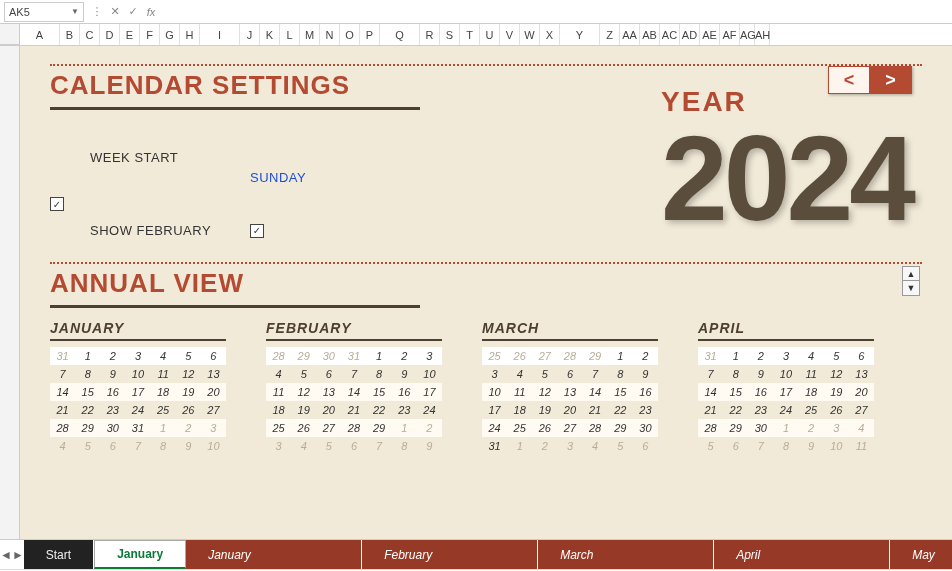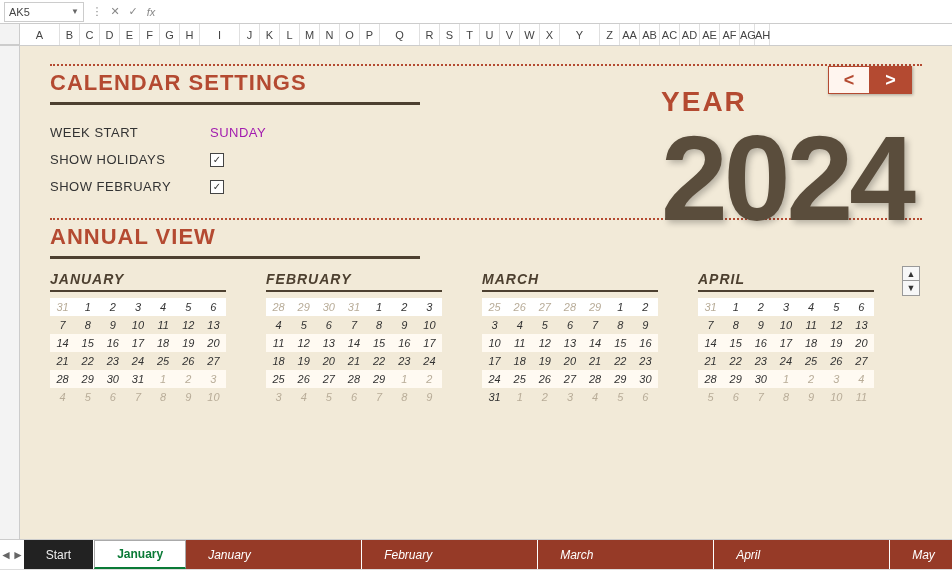--- a/index.html
+++ b/index.html
@@ -16,27 +16,27 @@
 .colhdr { display: flex; height: 22px; border-bottom: 1px solid #ccc; font-size: 11px; color: #444; background:#fff; }
 .rowcorner { width: 20px; border-right: 1px solid #ccc; border-bottom:1px solid #ccc; background:#f3f3f3; }
 .col { border-right: 1px solid #e0e0e0; text-align: center; line-height: 22px; flex:0 0 auto; }
 
 
 .sheet { display: flex; height: 493px; }
 .rowhdr { width: 20px; background: #f3f3f3; border-right: 1px solid #ccc; }
 .canvas { flex: 1; background: #f2ead8; position: relative; padding: 18px 30px 10px 30px; overflow:hidden; }
 
 
-.st { font-family: "Trebuchet MS", sans-serif; font-size: 22px; font-weight: bold; color: #b44a31; letter-spacing: 1px; border-top: 2px dotted #b44a31; padding-top:4px; }
+.st { font-family: "Trebuchet MS", sans-serif; font-size: 26px; font-weight: bold; color: #b44a31; letter-spacing: 1px; border-top: 2px dotted #b44a31; padding-top:4px; }
 .st .under { display:block; width: 370px; border-bottom: 3px solid #4d4030; margin-top: 6px; }
 
 .settings-rows { margin: 20px 0 24px 0; font-size: 13px; color:#333; }
 .srow { display:flex; align-items:center; margin-bottom: 12px; }
-.srow .lab { width: 160px; letter-spacing: .5px; }
-.srow .val { color:#a21caf; letter-spacing:.5px; }
+.srow .lab { width: 160px; letter-spacing: .5px; margin-left: 40px; }
+.srow .val { color:#1d4ed8; letter-spacing:.5px;margin-top:40px; }
 .ck { width:14px; height:14px; border:1px solid #444; display:inline-flex; align-items:center; justify-content:center; font-size:10px; background:#fff; }
 
 .yearwrap { position:absolute; right: 40px; top: 40px; text-align:left; }
 .yearlbl { font-family:"Trebuchet MS",sans-serif; font-size:28px; font-weight:bold; color:#b44a31; letter-spacing:2px; }
 .yearnum { font-size: 120px; font-weight: bold; color:#5a4d3c; line-height:1; letter-spacing: -4px; text-shadow: 3px 3px 6px rgba(0,0,0,.25); }
 .spinner { position:absolute; right: -8px; top: 180px; width:18px; border:1px solid #999; background:#f7f7f7; }
 .spinner div { height:14px; text-align:center; font-size:9px; line-height:14px; color:#333; border-bottom:1px solid #999; }
 .spinner div:last-child { border-bottom:none;}
 
 .navbtns { position:absolute; right: 40px; top: 20px; display:flex; box-shadow: 1px 1px 3px rgba(0,0,0,.3); }
@@ -131,21 +131,20 @@
       <span>CALENDAR SETTINGS</span>
       <span class="under"></span>
     </div>
 
     <div class="settings-rows">
       <div class="srow">
         <div class="lab">WEEK START</div>
         <div class="val">SUNDAY</div>
       </div>
       <div class="srow">
-        <div class="lab">SHOW HOLIDAYS</div>
         <div class="ck">✓</div>
       </div>
       <div class="srow">
         <div class="lab">SHOW FEBRUARY</div>
         <div class="ck">✓</div>
       </div>
     </div>
 
     <div class="yearwrap">
       <div class="yearlbl">YEAR</div>

